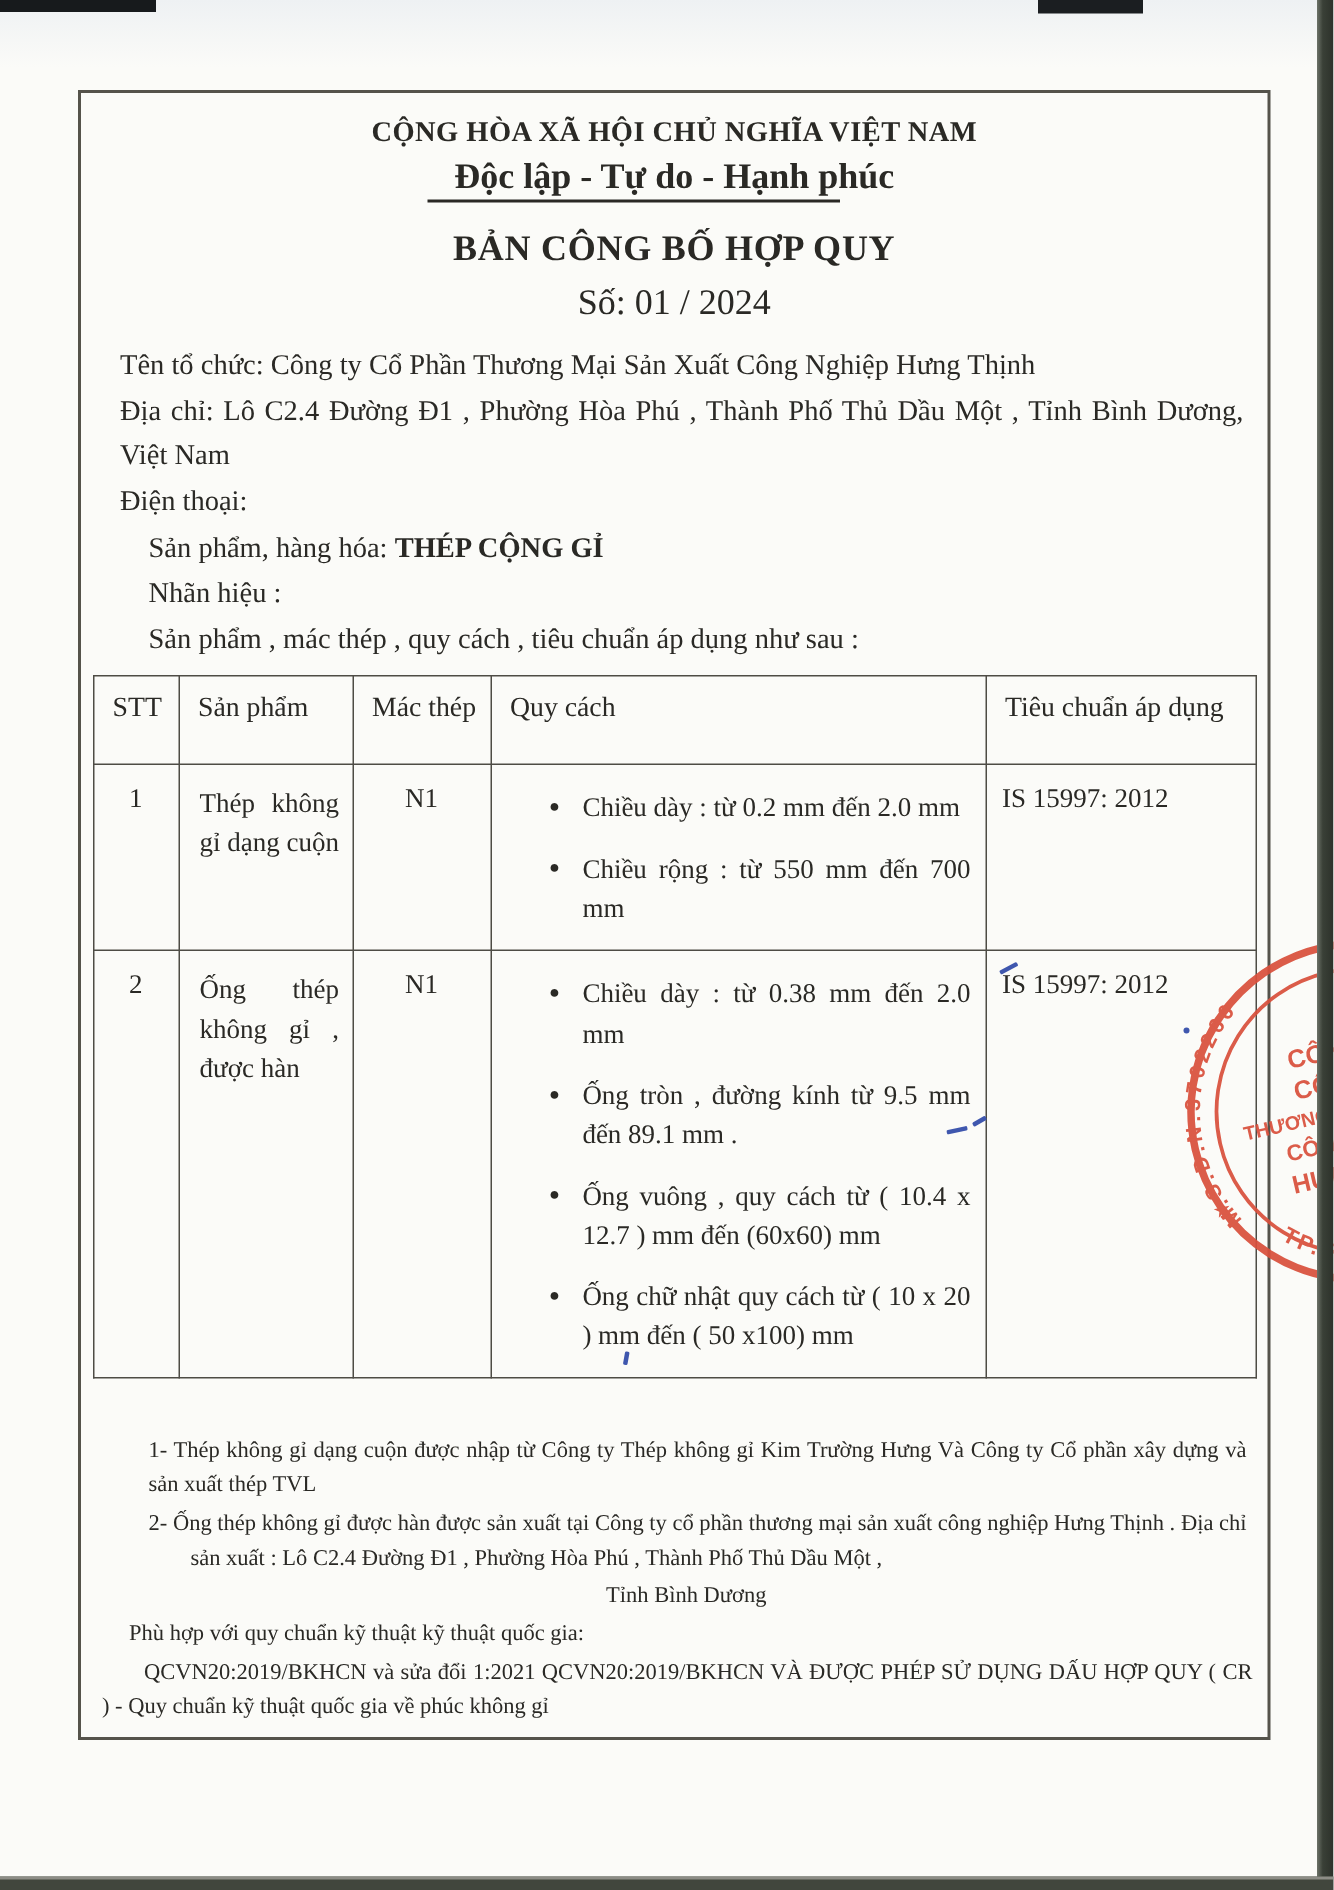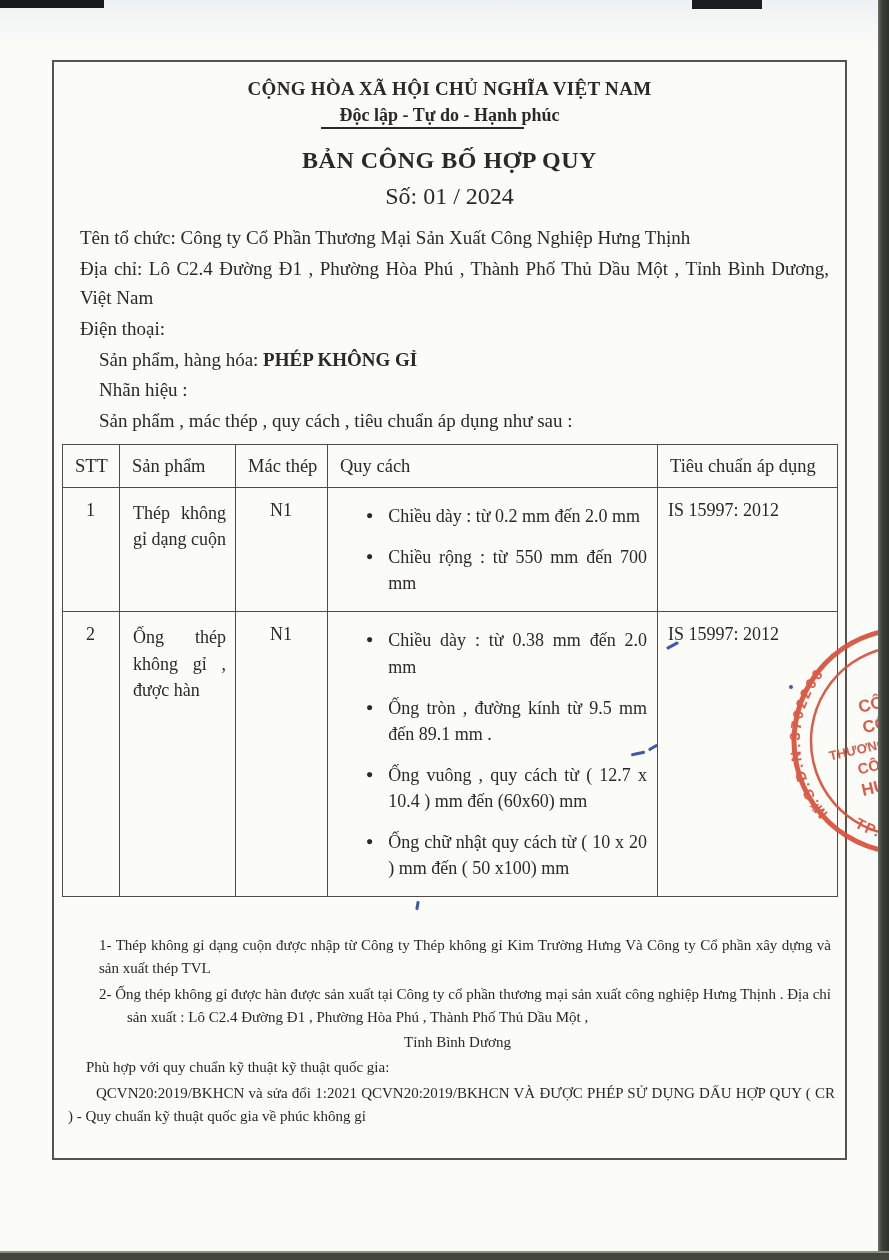--- a/index.html
+++ b/index.html
@@ -22,34 +22,34 @@
 
   
   .frame{
     position:absolute;left:52px;top:60px;width:791px;height:1096px;
     border:2px solid #55534b;background:transparent;z-index:1;
   }
 
   header{padding-top:16px;text-align:center;}
   .nat-title{font-size:19px;font-weight:bold;letter-spacing:.3px;}
   .motto-wrap{margin-top:5px;}
-  .motto{display:inline-block;position:relative;font-size:18px;font-weight:bold;padding-bottom:3px;}
+  .motto{display:inline-block;position:relative;font-size:24px;font-weight:bold;padding-bottom:3px;}
   .motto::after{content:"";position:absolute;left:-18px;right:36px;bottom:0;height:2px;background:#2a2925;}
   .doc-title{margin:18px 0 0 0;font-size:24px;font-weight:bold;letter-spacing:.5px;text-align:center;}
   .doc-no{margin-top:9px;font-size:24px;text-align:center;}
 
   .info{margin-top:14px;font-size:19px;line-height:1.52;}
   .info p{margin:2px 16px 2px 26px;}
   .info p.justify{text-align:justify;text-align-last:left;}
   .info p.indent{margin-left:45px;}
   .bold{font-weight:bold;}
 
   table.spec{border-collapse:collapse;margin:8px 0 0 8px;width:775px;table-layout:fixed;font-size:18px;}
   table.spec th,table.spec td{border:1.6px solid #4e4c45;vertical-align:top;}
-  table.spec th{font-weight:normal;height:42px;vertical-align:middle;text-align:left;padding:0 8px 0 12px;font-size:18.5px;}
+  table.spec th{font-weight:normal;height:42px;vertical-align:middle;text-align:left;padding:0 8px 16px 12px;font-size:18.5px;}
   th.c,td.c{text-align:center;padding-left:0;}
   td.num{padding-top:12px;font-size:18px;}
   td.product{padding:12px 9px 0 13px;text-align:justify;text-align-last:left;line-height:1.45;}
   td.grade{padding-top:12px;}
   td.specs{padding:6px 10px 0 14px;}
   td.standard{padding:12px 6px 0 10px;}
   tr.r1 td{height:92px;}
   tr.r2 td{height:232px;}
   .spec-item{display:flex;gap:15px;margin:9px 0 15px 24px;line-height:1.45;}
   .spec-bullet{flex:0 0 auto;font-size:12px;padding-top:4px;}
@@ -88,21 +88,21 @@
         <span class="motto">Độc lập - Tự do - Hạnh phúc</span>
       </div>
       <h1 class="doc-title">BẢN CÔNG BỐ HỢP QUY</h1>
       <div class="doc-no">Số: 01 / 2024</div>
     </header>
 
     <section class="info">
       <p>Tên tổ chức: Công ty Cổ Phần Thương Mại Sản Xuất Công Nghiệp Hưng Thịnh</p>
       <p class="justify">Địa chỉ: Lô C2.4 Đường Đ1 , Phường Hòa Phú , Thành Phố Thủ Dầu Một , Tỉnh Bình Dương, Việt Nam</p>
       <p>Điện thoại:</p>
-      <p class="indent"><span>Sản phẩm, hàng hóa: </span><span class="bold">PHÉP KHÔNG GỈ</span></p>
+      <p class="indent"><span>Sản phẩm, hàng hóa: </span><span class="bold">THÉP CỘNG GỈ</span></p>
       <p class="indent">Nhãn hiệu :</p>
       <p class="indent">Sản phẩm , mác thép , quy cách , tiêu chuẩn áp dụng như sau :</p>
     </section>
 
     <table class="spec">
       <colgroup>
         <col style="width:57px">
           <col style="width:116px">
           <col style="width:92px">
           <col style="width:330px">
@@ -142,21 +142,21 @@
               <div class="spec-item">
                 <span class="spec-bullet">●</span>
                 <span class="spec-text">Chiều dày : từ 0.38 mm đến 2.0 mm</span>
               </div>
               <div class="spec-item">
                 <span class="spec-bullet">●</span>
                 <span class="spec-text">Ống tròn , đường kính từ 9.5 mm đến 89.1 mm .</span>
               </div>
               <div class="spec-item">
                 <span class="spec-bullet">●</span>
-                <span class="spec-text">Ống vuông , quy cách từ ( 12.7 x 10.4 ) mm đến (60x60) mm</span>
+                <span class="spec-text">Ống vuông , quy cách từ ( 10.4 x 12.7 ) mm đến (60x60) mm</span>
               </div>
               <div class="spec-item">
                 <span class="spec-bullet">●</span>
                 <span class="spec-text">Ống chữ nhật quy cách từ ( 10 x 20 ) mm đến ( 50 x100) mm</span>
               </div>
             </td>
           <td class="standard">IS 15997: 2012</td>
         </tr>
       </tbody>
     </table>

